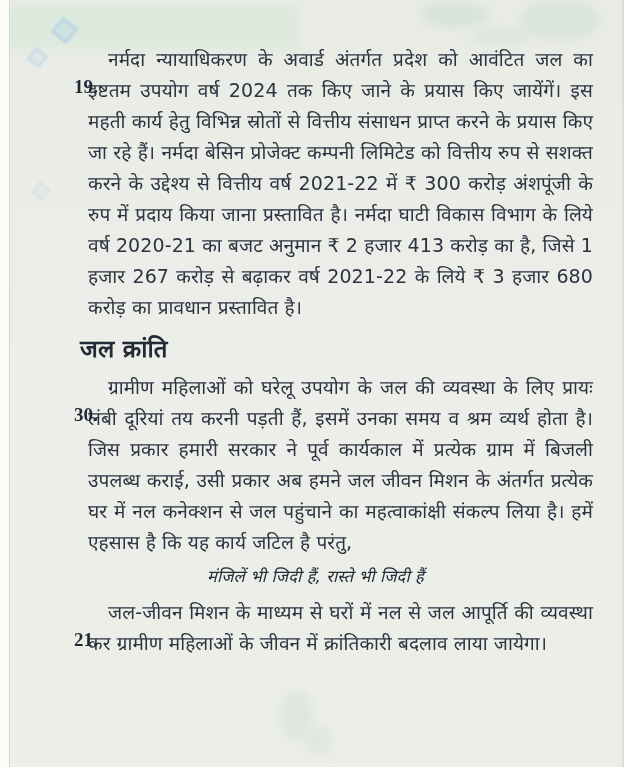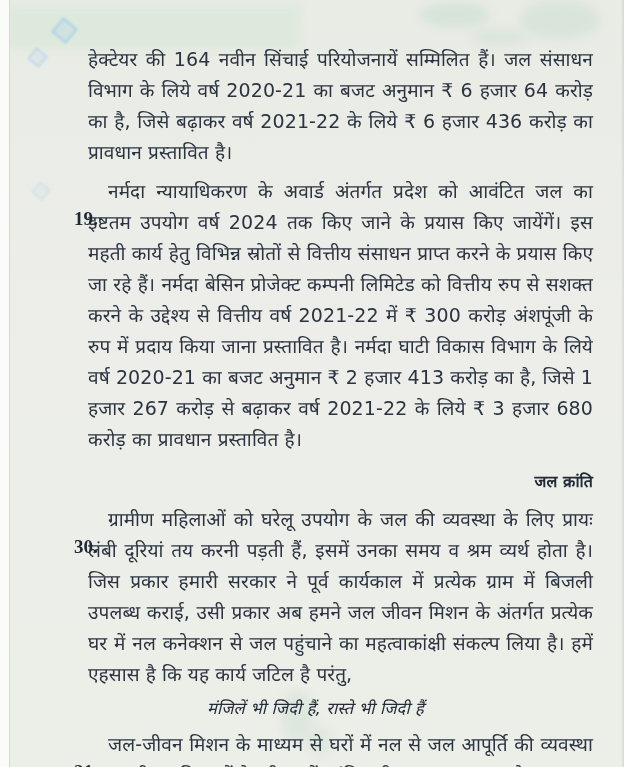--- a/index.html
+++ b/index.html
@@ -48,22 +48,22 @@
   }
   .para { margin:0 0 8px 0; }
   .item { position:relative; margin:0 0 8px 0; }
   .item .itext { text-indent:20px; }
   .num {
     position:absolute; left:-14px; top:0; width:34px;
     font-family:"Liberation Serif","DejaVu Serif",serif;
     font-weight:bold; color:#1f2833; text-align:left; text-indent:0;margin-top:27px;
   }
   .heading {
-    font-weight:bold; font-size:16px; color:#222b36;
-    margin:11px 0 7px -8px; text-align:right;
+    font-weight:bold; font-size:24px; color:#222b36;
+    margin:11px 0 7px -8px; text-align:left;
   }
   .verse {
     text-align:center; font-weight:normal; font-style:italic;
     font-size:16.5px; line-height:21.5px; color:#232c38;
     margin:3px 0 9px 0; padding-right:50px;
   }
 </style>
 </head>
 <body>
 
@@ -74,21 +74,20 @@
   <div class="ghost g2"></div>
   <div class="ghost g3"></div>
   <div class="ghost g4"></div>
   <div class="ghost g5"></div>
   <div class="wm wm1"></div>
   <div class="wm wm2"></div>
   <div class="wm wm3"></div>
 
   <div class="content">
 
-    <p class="para">हेक्टेयर की 164 नवीन सिंचाई परियोजनायें सम्मिलित हैं। जल संसाधन विभाग के लिये वर्ष 2020-21 का बजट अनुमान ₹ 6 हजार 64 करोड़ का है, जिसे बढ़ाकर वर्ष 2021-22 के लिये ₹ 6 हजार 436 करोड़ का प्रावधान प्रस्तावित है।</p>
 
     <div class="item">
       <span class="num">19.</span>
       <div class="itext">नर्मदा न्यायाधिकरण के अवार्ड अंतर्गत प्रदेश को आवंटित जल का इष्टतम उपयोग वर्ष 2024 तक किए जाने के प्रयास किए जायेंगें। इस महती कार्य हेतु विभिन्न स्रोतों से वित्तीय संसाधन प्राप्त करने के प्रयास किए जा रहे हैं। नर्मदा बेसिन प्रोजेक्ट कम्पनी लिमिटेड को वित्तीय रुप से सशक्त करने के उद्देश्य से वित्तीय वर्ष 2021-22 में ₹ 300 करोड़ अंशपूंजी के रुप में प्रदाय किया जाना प्रस्तावित है। नर्मदा घाटी विकास विभाग के लिये वर्ष 2020-21 का बजट अनुमान ₹ 2 हजार 413 करोड़ का है, जिसे 1 हजार 267 करोड़ से बढ़ाकर वर्ष 2021-22 के लिये ₹ 3 हजार 680 करोड़ का प्रावधान प्रस्तावित है।</div>
     </div>
 
     <div class="heading">जल क्रांति</div>
 
     <div class="item">
       <span class="num">30.</span>

